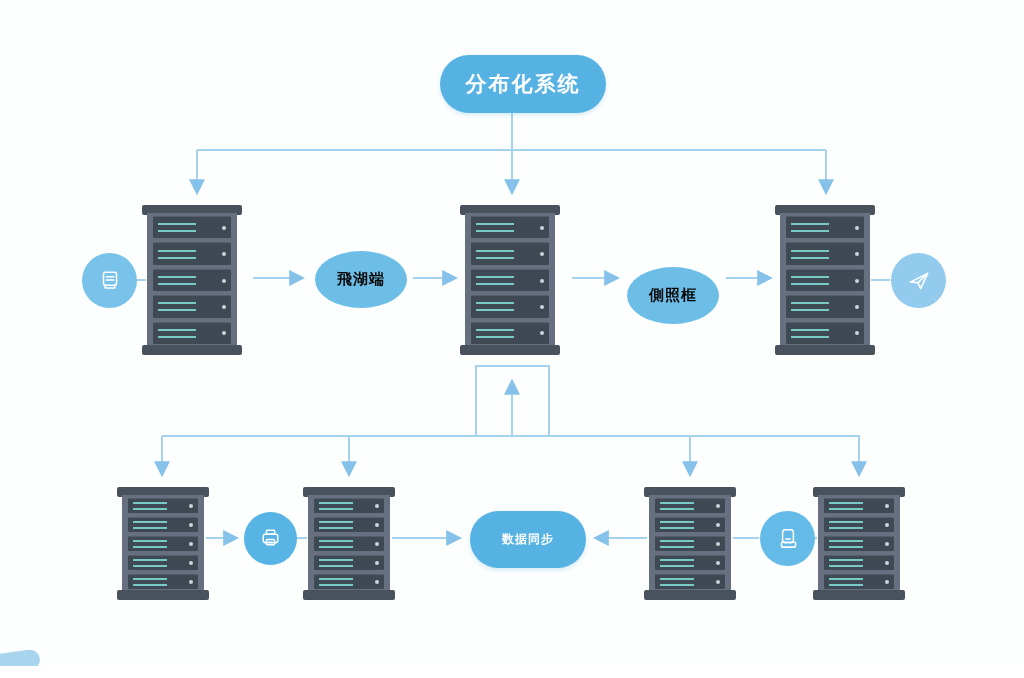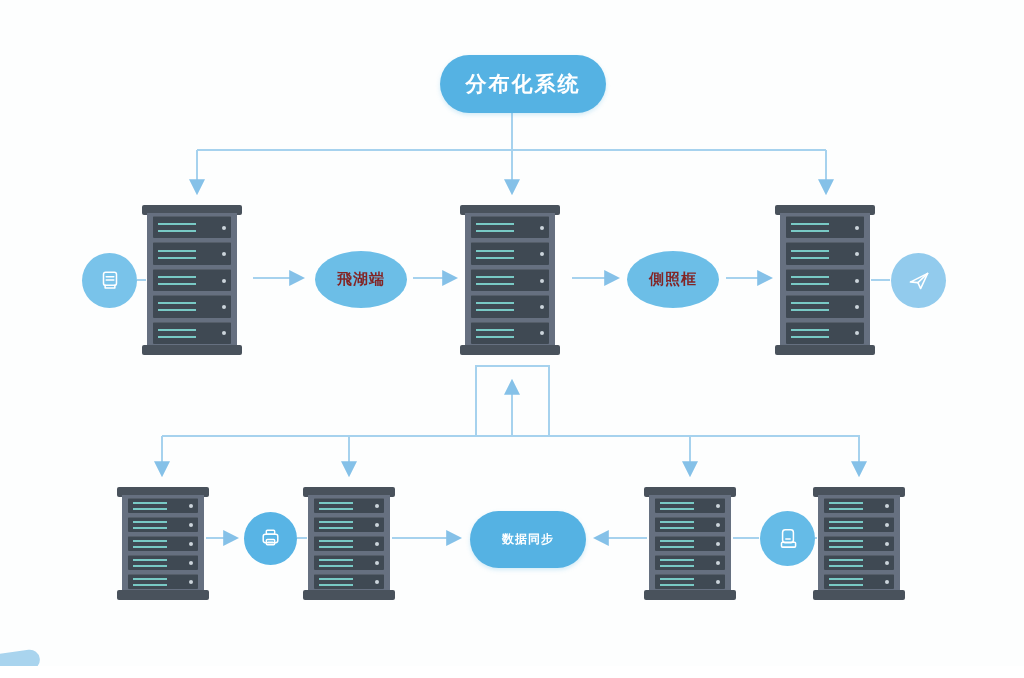--- a/index.html
+++ b/index.html
@@ -9,21 +9,21 @@
   }
   svg.wires{position:absolute;left:0;top:0;pointer-events:none;}
 
   
   .pill{
     position:absolute;background:#55b2e3;color:#ffffff;font-weight:bold;
     display:flex;align-items:center;justify-content:center;border-radius:30px;
     letter-spacing:2px;box-shadow:0 2px 4px rgba(85,178,227,.25);
   }
   .bubble{
-    position:absolute;background:#68bce7;color:#7f1d1d;border-radius:50%;
+    position:absolute;background:#68bce7;color:#000000;border-radius:50%;
     display:flex;align-items:center;justify-content:center;font-size:15px;
     letter-spacing:1px;font-weight:bold;opacity:.97;
   }
   .circle{
     position:absolute;border-radius:50%;display:flex;align-items:center;justify-content:center;
   }
   .circle svg{stroke:#ffffff;fill:none;stroke-width:1.4;stroke-linecap:round;stroke-linejoin:round;}
 
   
   .rack{position:absolute;}
@@ -184,21 +184,21 @@
           <span class="lines"></span>
           <span class="led"></span>
         </div>
       </div>
     <div class="cap bottom"></div>
   </div>
 
   <div class="bubble" style="left:315px;top:251px;width:92px;height:57px;">
     <span>飛湖端</span>
   </div>
-  <div class="bubble" style="left:627px;top:251px;width:92px;height:57px;text-align:center;">
+  <div class="bubble" style="left:627px;top:267px;width:92px;height:57px;text-align:center;">
     <span>側照框</span>
   </div>
 
   <div class="circle" style="left:891px;top:253px;width:55px;height:55px;background:#92cbed;">
     <svg width="26" height="26" viewBox="0 0 24 24">
       <path d="M4 13 L20 5 L13.5 19 L11 13.5 Z"></path>
       <line x1="11" y1="13.5" x2="20" y2="5"></line>
     </svg>
   </div>
 

